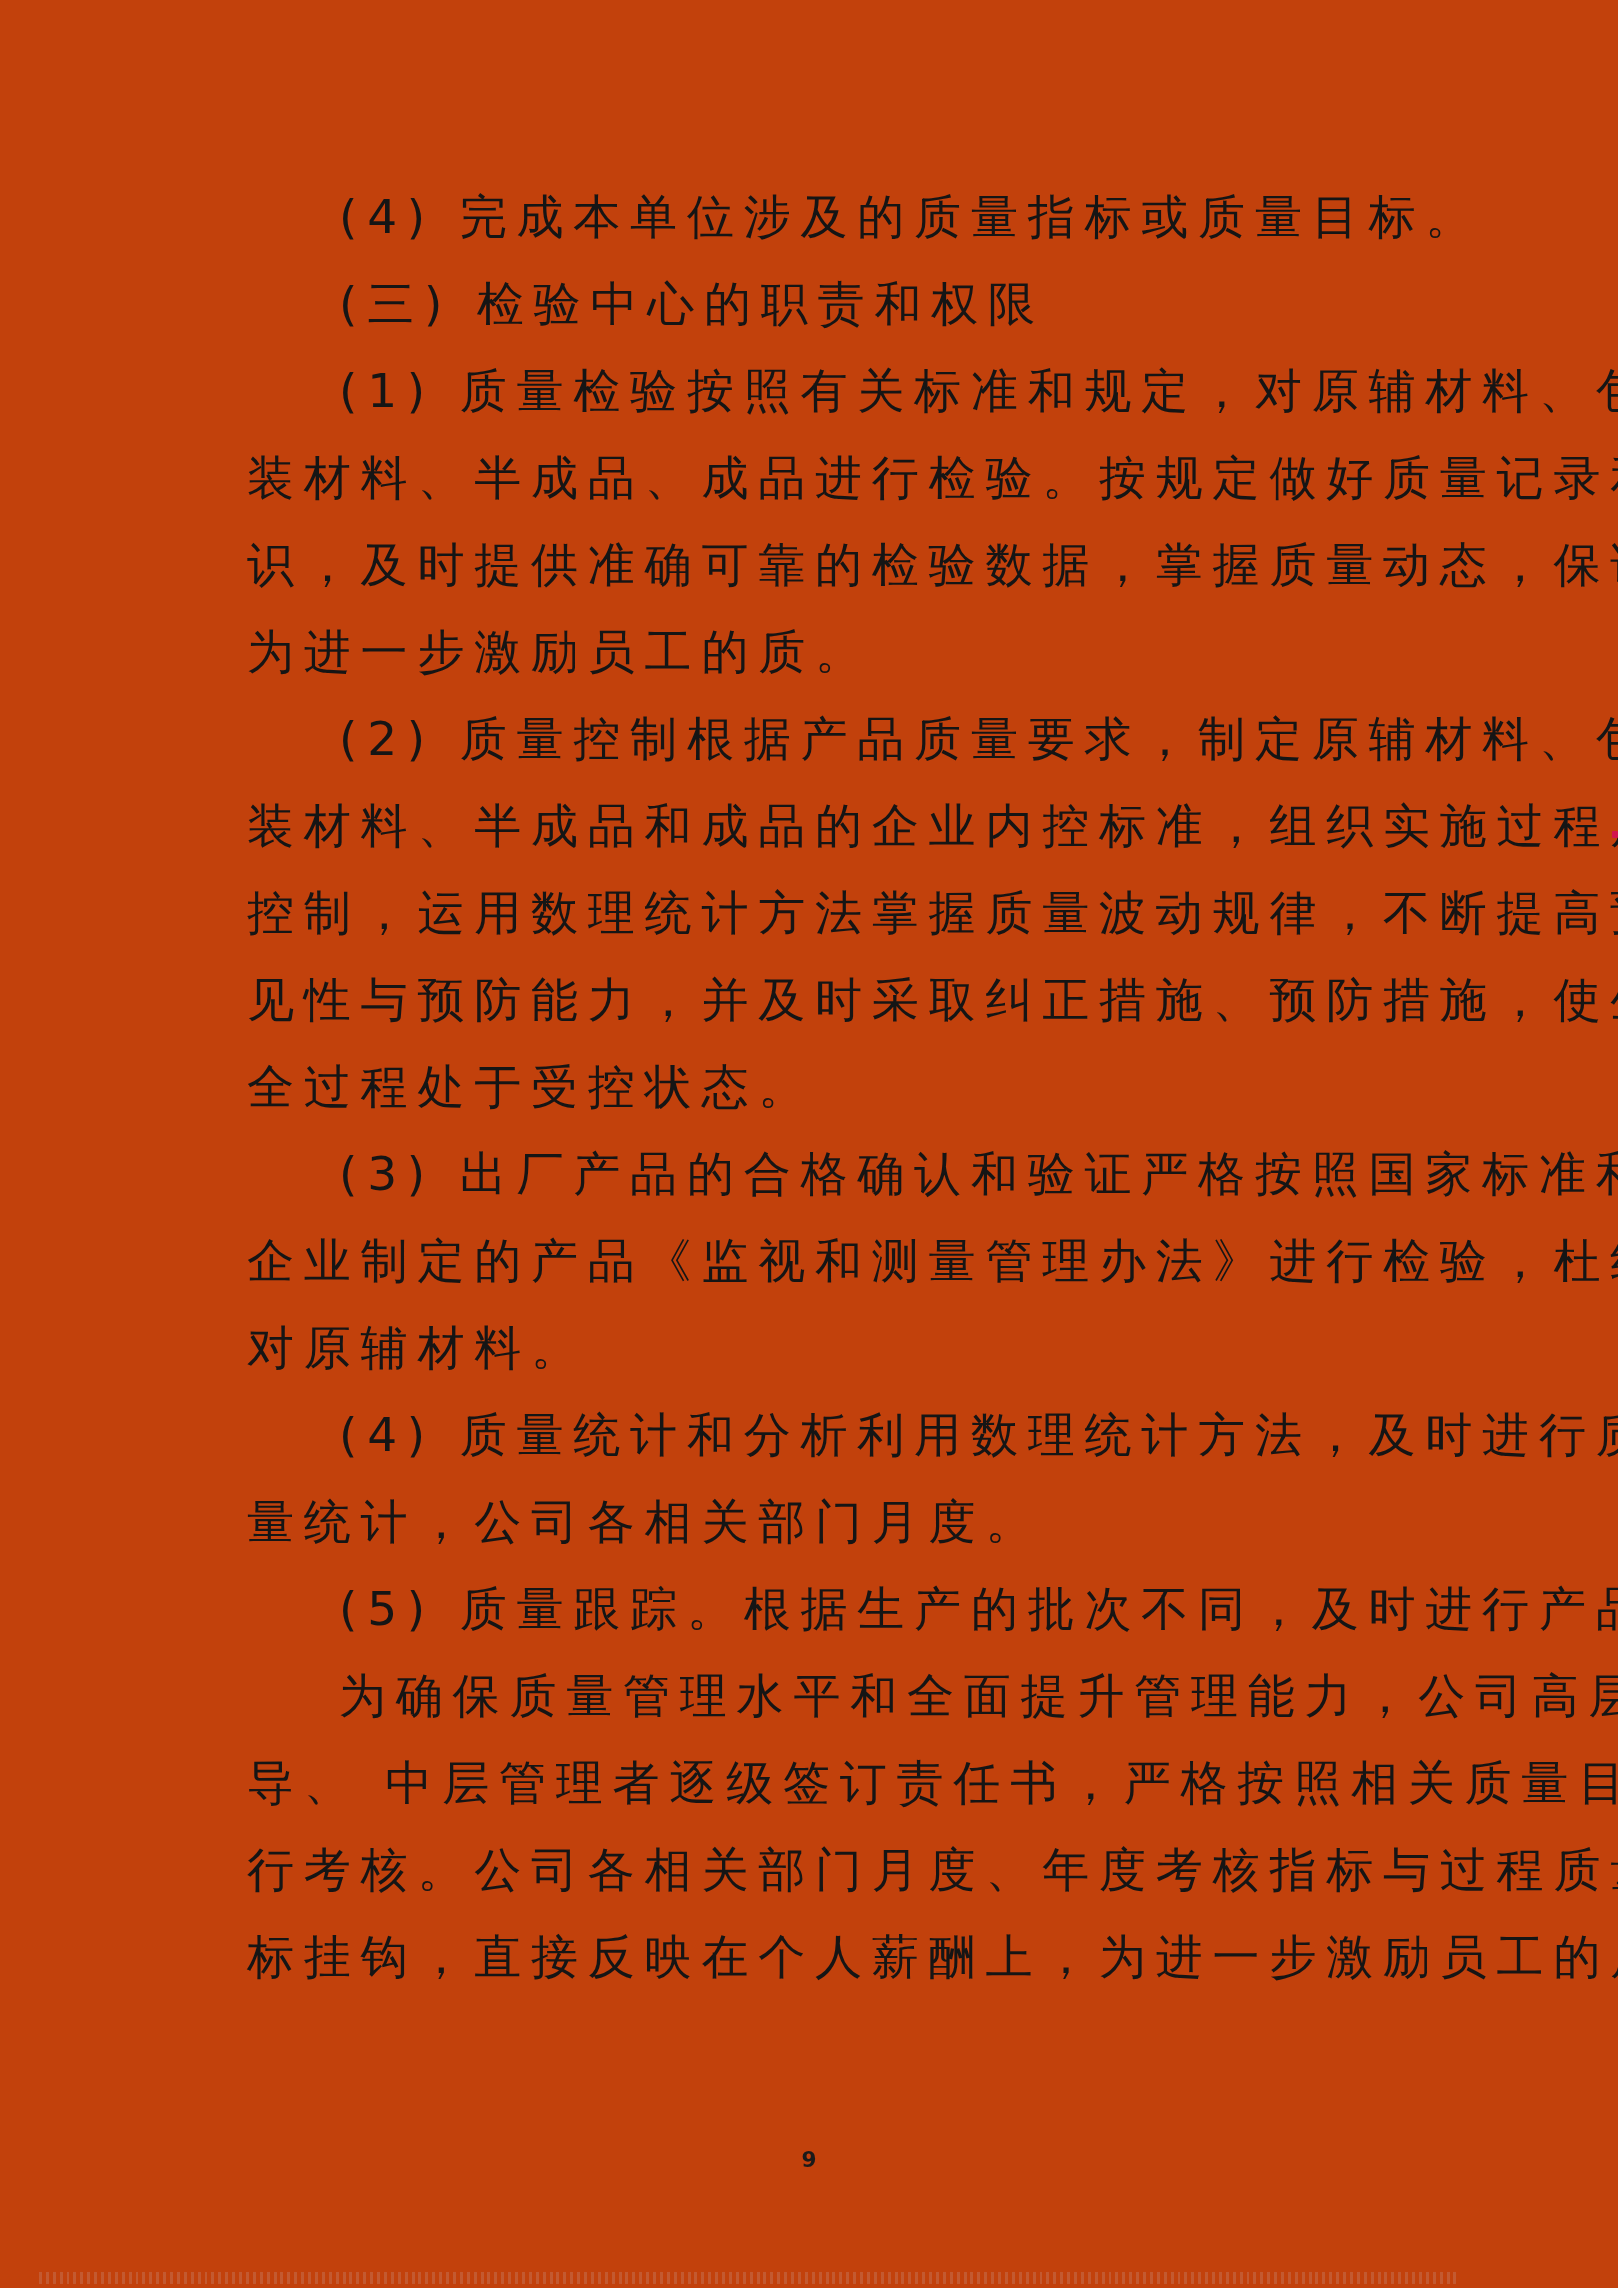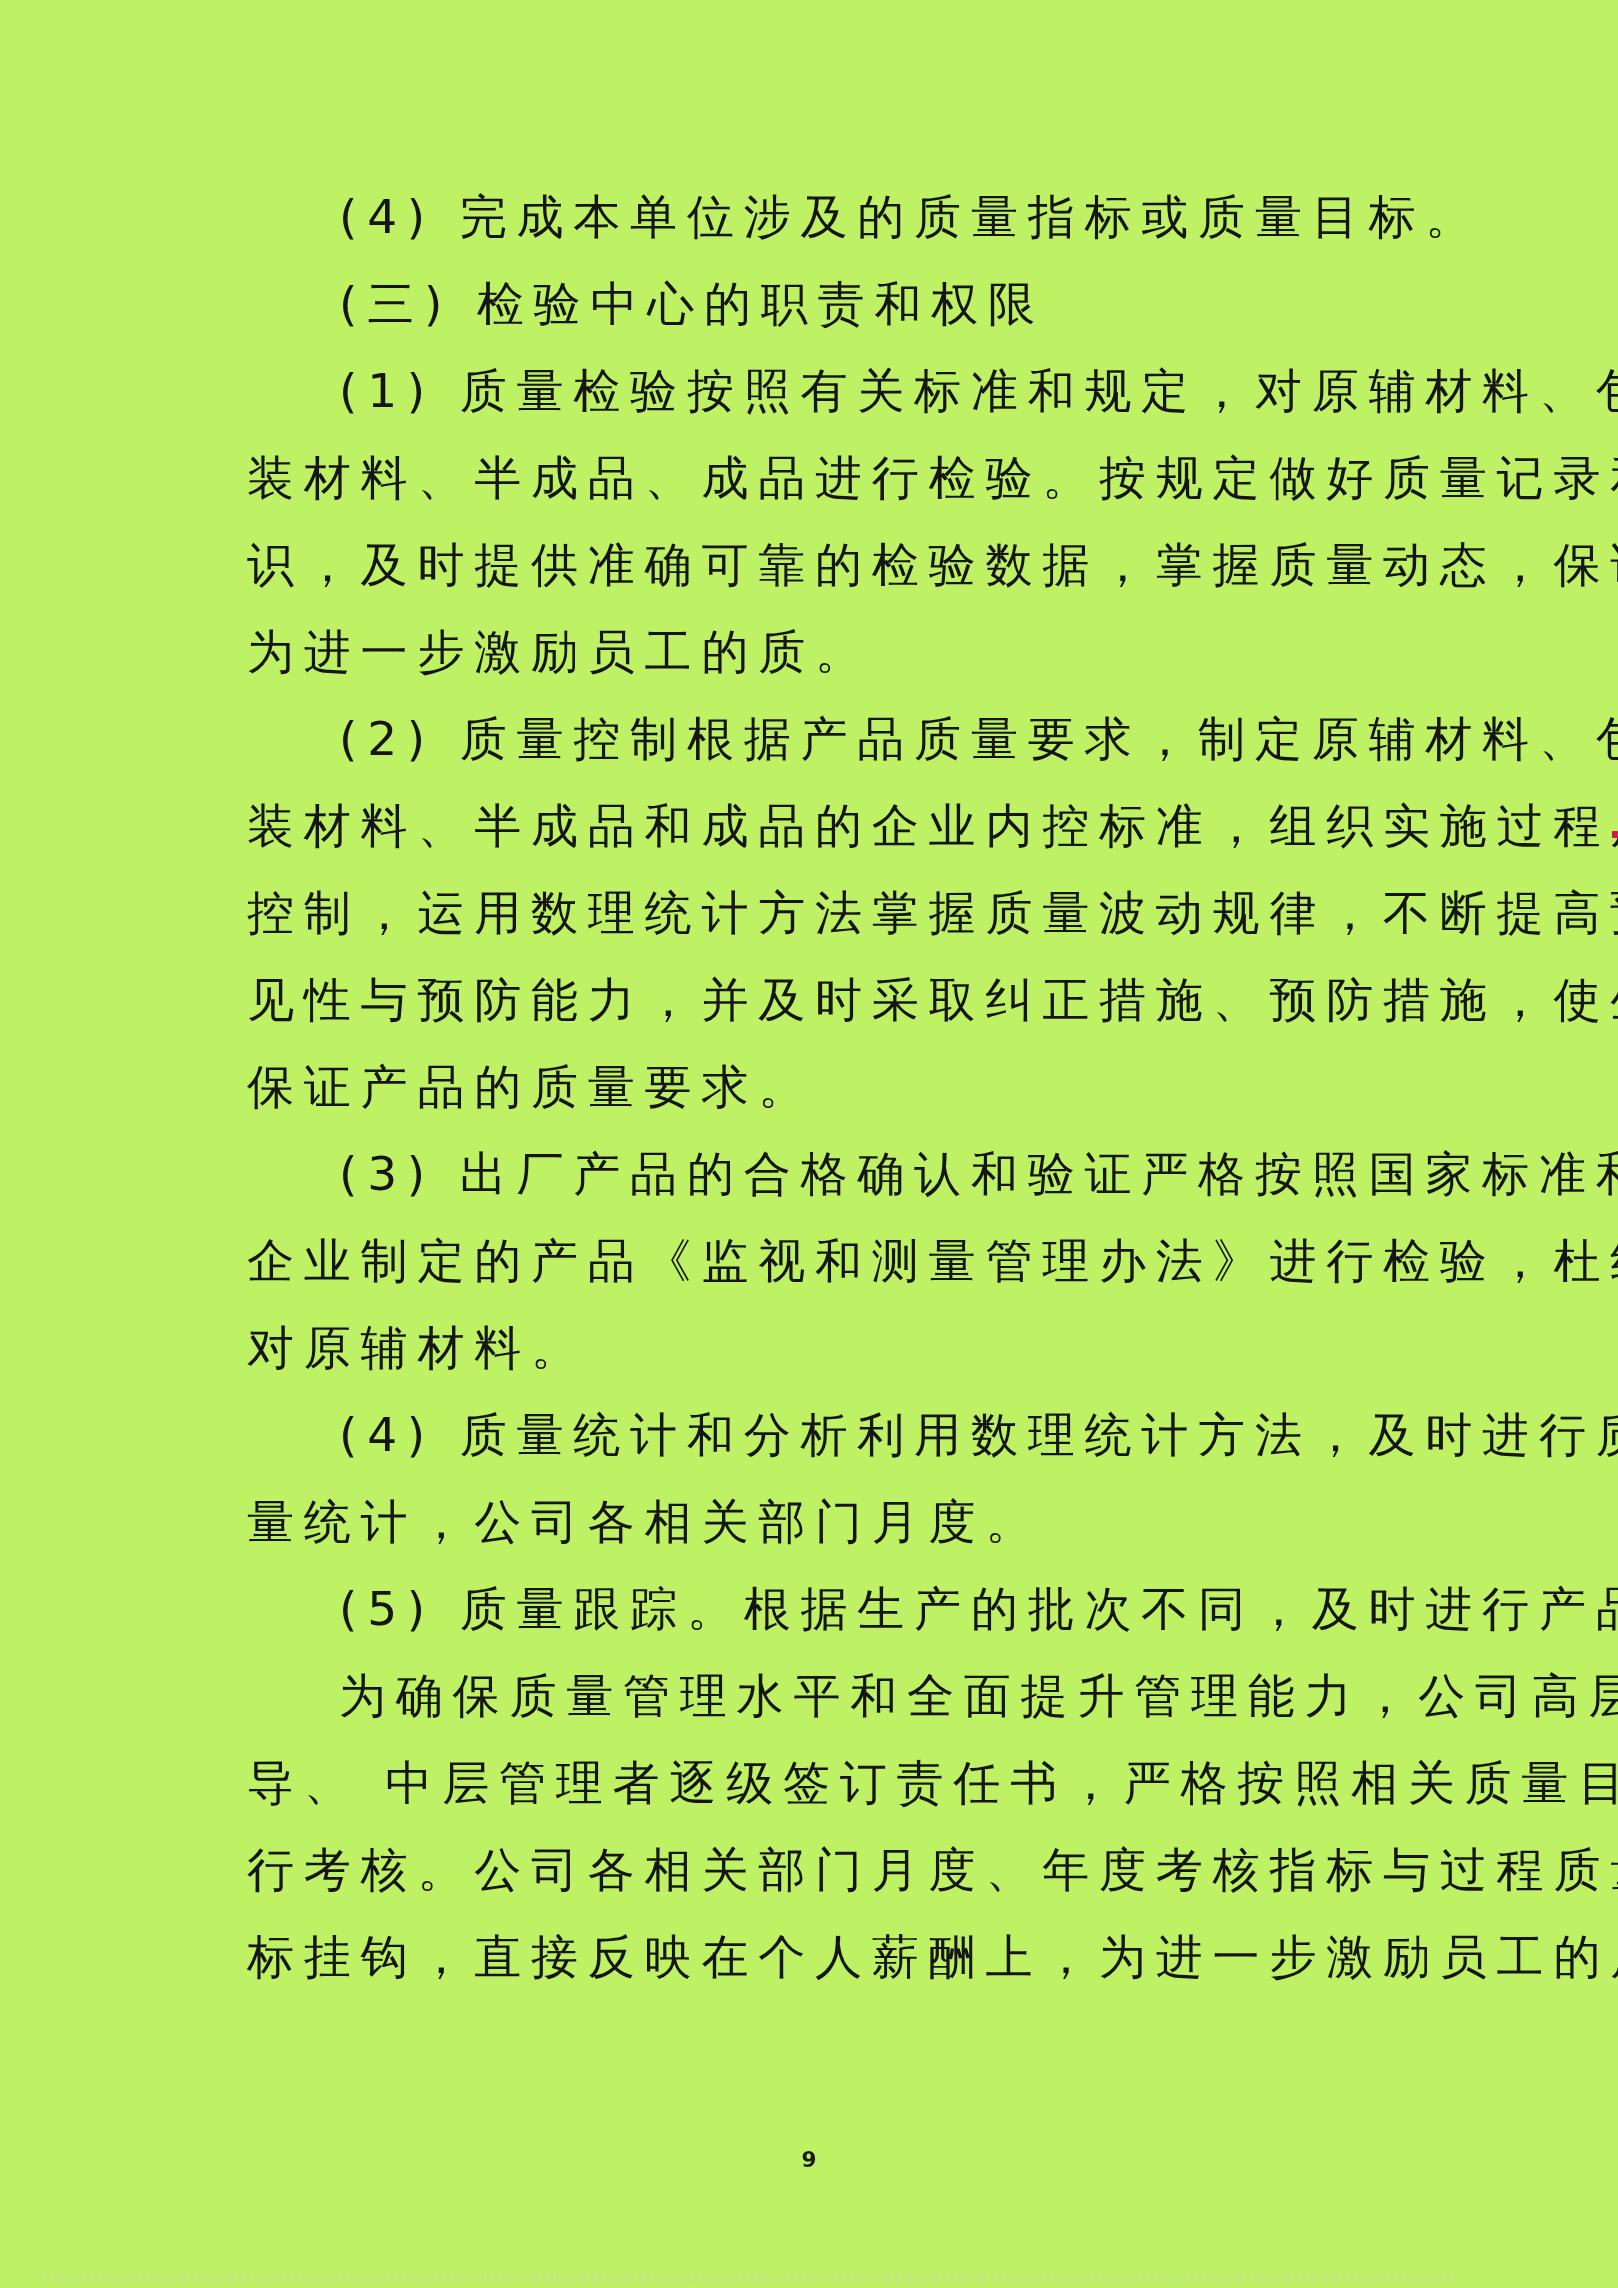--- a/index.html
+++ b/index.html
@@ -13,21 +13,21 @@
       position: relative;
       overflow: hidden;
       font-family: "DejaVu Sans", "Liberation Sans", sans-serif;
       color: #141414;
     }
     .page {
       position: absolute;
       left: 0; top: 0;
       width: 1618px;
       height: 2289px;
-      background: #bef264;
+      background: #c2410c;
     }
     .body-text {
       position: absolute;
       left: 247px;
       top: 189px;
       width: 1157px;
     }
     .line {
       display: block;
       height: 87px;
@@ -75,21 +75,21 @@
     <span class="line indent">(4) 完成本单位涉及的质量指标或质量目标。</span>
     <span class="line indent">(三) 检验中心的职责和权限</span>
     <span class="line indent">(1) 质量检验按照有关标准和规定，对原辅材料、包</span>
     <span class="line">装材料、半成品、成品进行检验。按规定做好质量记录和标</span>
     <span class="line">识，及时提供准确可靠的检验数据，掌握质量动态，保证</span>
     <span class="line">为进一步激励员工的质。</span>
     <span class="line indent">(2) 质量控制根据产品质量要求，制定原辅材料、包</span>
     <span class="line">装材料、半成品和成品的企业内控标准，组织实施过程质量</span>
     <span class="line">控制，运用数理统计方法掌握质量波动规律，不断提高预</span>
     <span class="line">见性与预防能力，并及时采取纠正措施、预防措施，使生产</span>
-    <span class="line">保证产品的质量要求。</span>
+    <span class="line">全过程处于受控状态。</span>
     <span class="line indent">(3) 出厂产品的合格确认和验证严格按照国家标准和</span>
     <span class="line">企业制定的产品《监视和测量管理办法》进行检验，杜绝不</span>
     <span class="line">对原辅材料。</span>
     <span class="line indent">(4) 质量统计和分析利用数理统计方法，及时进行质</span>
     <span class="line">量统计，公司各相关部门月度。</span>
     <span class="line indent">(5) 质量跟踪。根据生产的批次不同，及时进行产品</span>
     <span class="line indent">为确保质量管理水平和全面提升管理能力，公司高层领</span>
     <span class="line">导、 中层管理者逐级签订责任书，严格按照相关质量目标进</span>
     <span class="line">行考核。公司各相关部门月度、年度考核指标与过程质量指</span>
     <span class="line">标挂钩，直接反映在个人薪酬上，为进一步激励员工的质</span>

